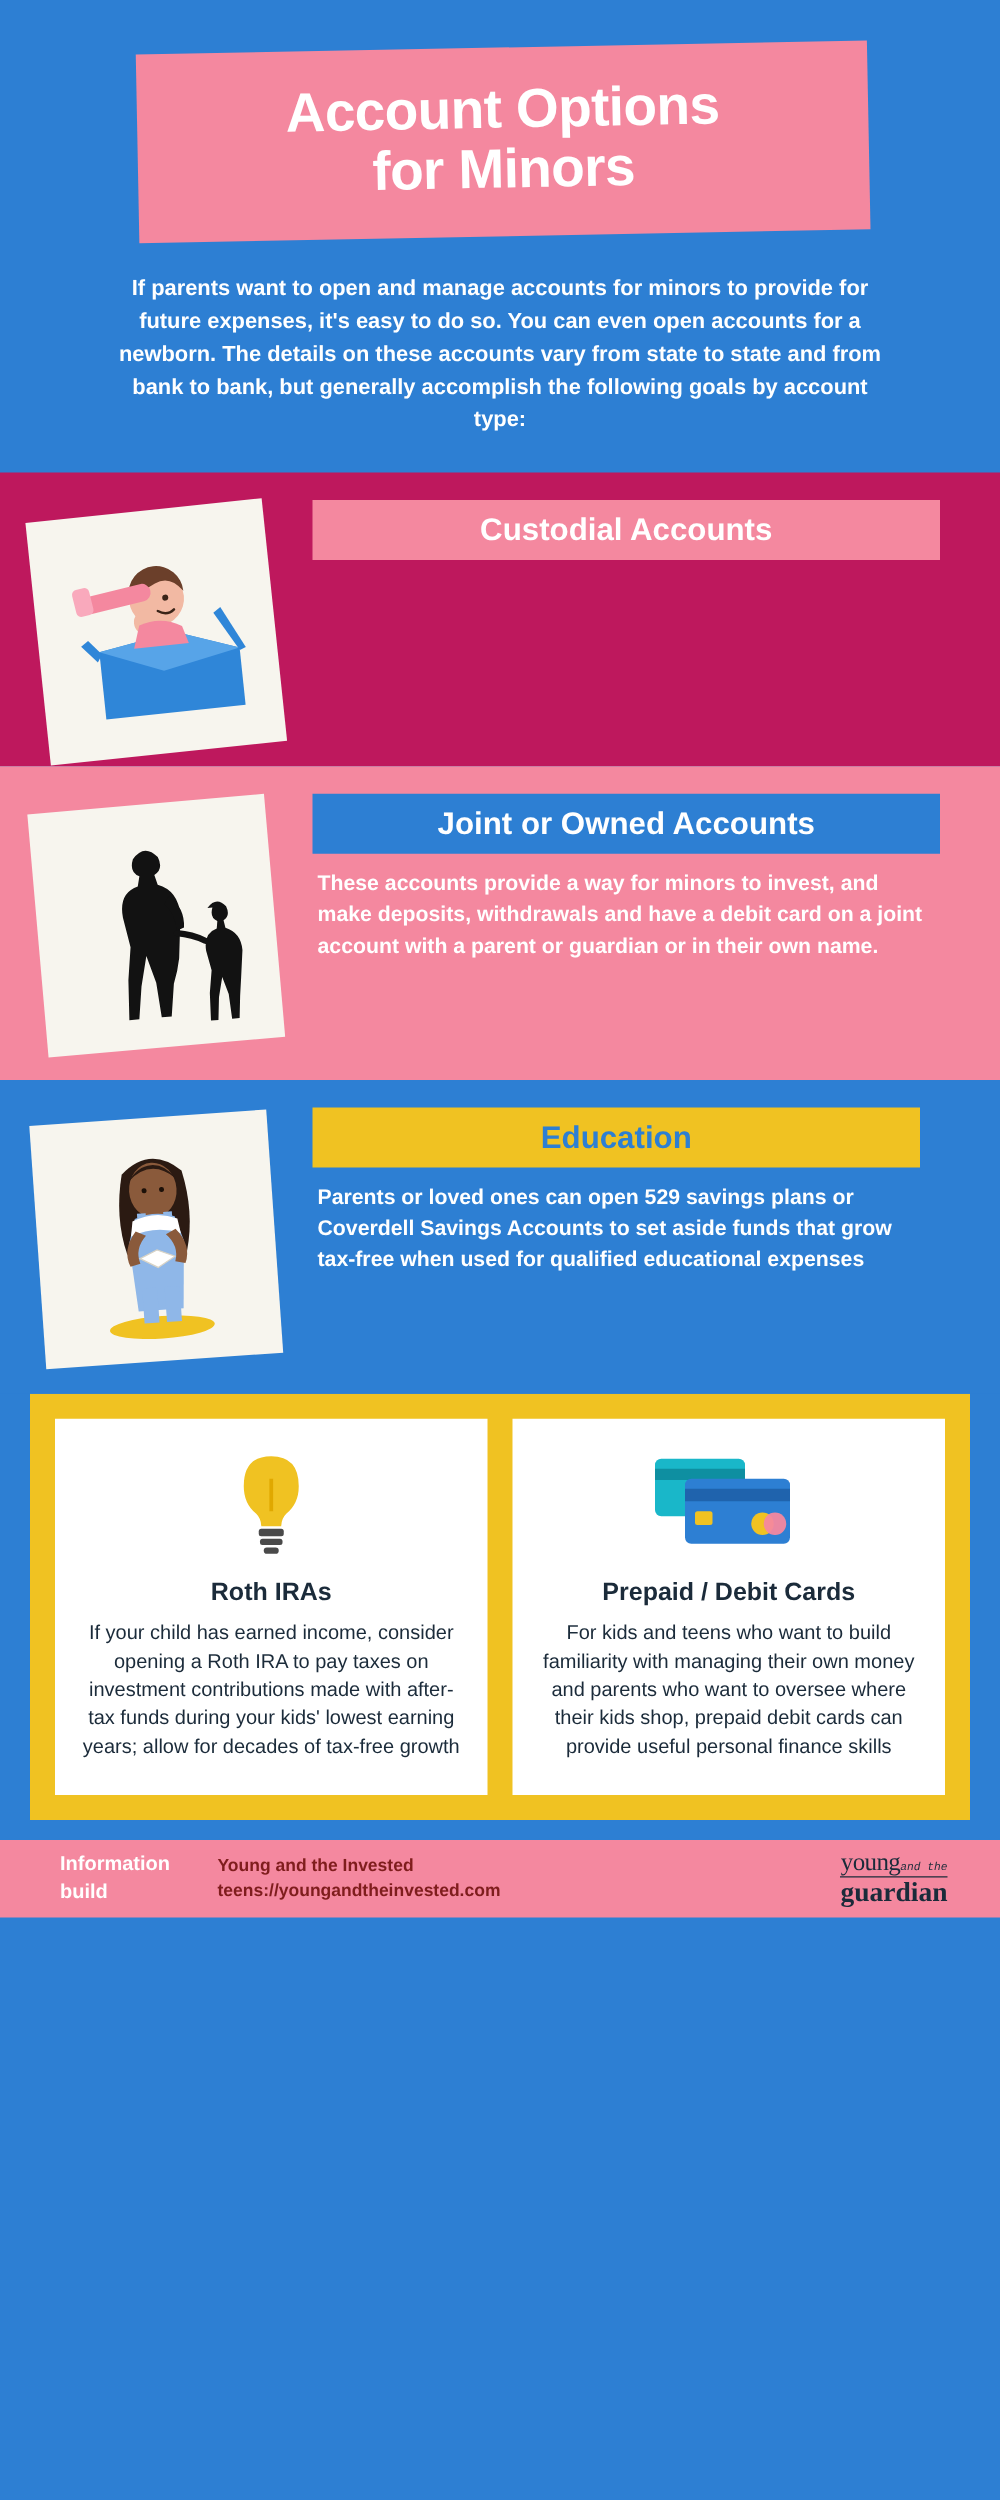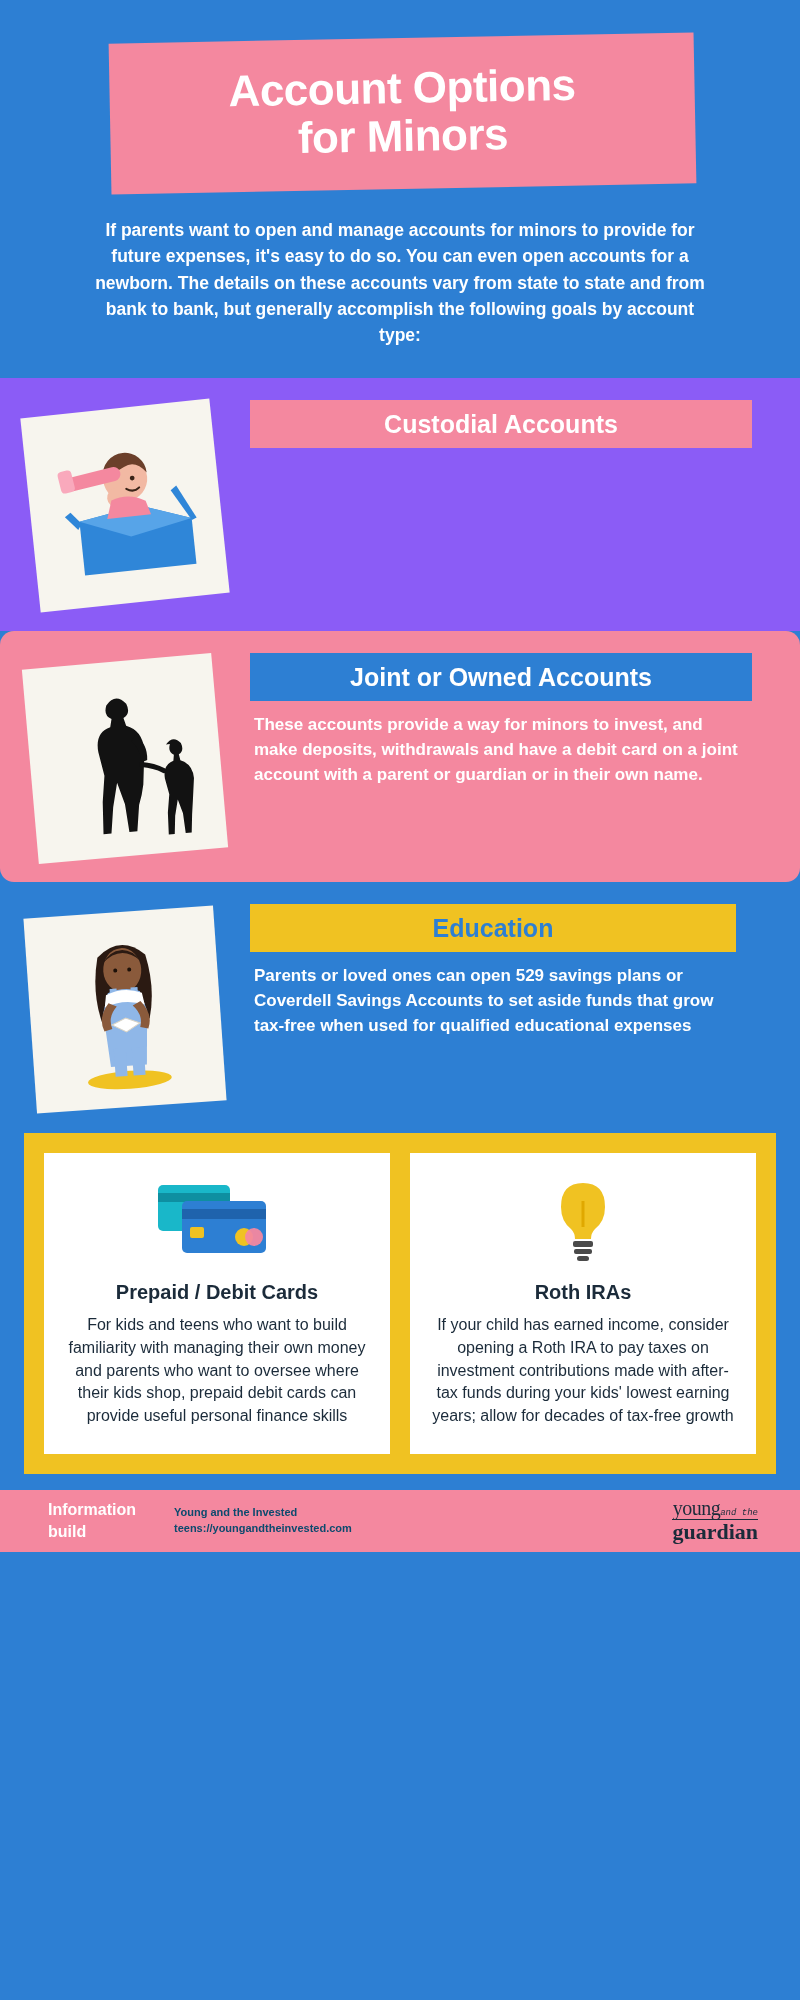--- a/index.html
+++ b/index.html
@@ -31,22 +31,22 @@
     color: #ffffff;
     font-size: 17.5px;
     font-weight: bold;
     line-height: 1.5;
     text-align: center;
     padding: 28px 88px 30px 88px;
   }
 
   
   .section { display: flex; align-items: flex-start; position: relative; }
-  .sec-custodial { background: #8b5cf6; padding: 22px 0 28px 0; justify-content: flex-end; }
-  .sec-joint     { background: #f4889f; padding: 22px 0 26px 0; border-radius: 14px; }
+  .sec-custodial { background: #be185d; padding: 22px 0 10px 0; justify-content: flex-end; }
+  .sec-joint     { background: #f4889f; padding: 22px 0 26px 0; }
   .sec-education { background: #2d7fd3; padding: 22px 16px 26px 0; }
 
   .art-col { width: 250px; flex: 0 0 250px; display: flex; justify-content: center; padding-top: 8px; }
   .text-col { flex: 1; padding-right: 48px; }
 
   .label-box { display: inline-block; padding: 10px 20px; margin-bottom: 12px; width: 100%; }
   .label-box h2 { font-size: 25px; font-weight: bold; text-align: center; color: #fff; line-height: 1.12; }
   .label-yellowtxt { background: #f4889f; }
   .label-bluebox   { background: #2d7fd3; }
   .label-yellowbox { background: #f0c222; }
@@ -90,21 +90,21 @@
 
   
   .footer {
     background: #f4889f;
     height: 62px;
     display: flex; align-items: center;
     padding: 0 24px;
     margin-top: 16px;
   }
   .footer-src { color: #ffffff; font-size: 16px; font-weight: bold; line-height: 1.35; width: 150px; padding-left: 24px;}
-  .footer-mid { color: #0c4a6e; font-size: 11px; font-weight: bold; line-height: 1.4; flex: 1; }
+  .footer-mid { color: #7f1d1d; font-size: 14px; font-weight: bold; line-height: 1.4; flex: 1; }
   .logo { text-align: right; padding-right: 18px; color: #1b2b3a; }
   .logo .l1 { font-family: "Liberation Serif", serif; font-size: 20px; line-height: 0.95; letter-spacing: -0.5px; }
   .logo .l2 { font-family: Liberation Mono, monospace; font-size: 9px; font-style: italic; }
   .logo .l3 { font-family: "Liberation Serif", serif; font-size: 22px; font-weight: bold; border-top: 1.5px solid #1b2b3a; line-height: 1.05; }
 </style>
 </head>
 <body>
 
 <div class="page">
 
@@ -201,51 +201,51 @@
     <div class="text-col">
       <div class="label-box label-yellowbox">
         <h2>Education</h2>
       </div>
       <div class="body-txt">Parents or loved ones can open 529 savings plans or Coverdell Savings Accounts to set aside funds that grow tax-free when used for qualified educational expenses</div>
     </div>
   </div>
 
   <div class="bottom-wrap">
     <div class="bottom-frame">
+
+      <div class="card">
+        <div class="card-icon">
+          <svg width="92" height="92" viewBox="0 0 92 92">
+            <path d="M46 8 q22 0 22 24 q0 14 -10 22 q-4 4 -4 10 h-16 q0 -6 -4 -10 q-10 -8 -10 -22 q0 -24 22 -24 z" fill="#f0c222"></path>
+            <rect x="36" y="66" width="20" height="6" rx="2" fill="#4a4a4a"></rect>
+            <rect x="37" y="74" width="18" height="5" rx="2" fill="#4a4a4a"></rect>
+            <rect x="40" y="81" width="12" height="5" rx="2.5" fill="#4a4a4a"></rect>
+            <path d="M46 26 v26" stroke="#e0a800" stroke-width="3" fill="none"></path>
+          </svg>
+        </div>
+        <h3>Roth IRAs</h3>
+        <p>If your child has earned income, consider opening a Roth IRA to pay taxes on investment contributions made with after-tax funds during your kids' lowest earning years; allow for decades of tax-free growth</p>
+      </div>
 
       <div class="card">
         <div class="card-icon">
           <svg width="130" height="92" viewBox="0 0 130 92">
             <rect x="6" y="10" width="72" height="46" rx="5" fill="#19b7c9"></rect>
             <rect x="6" y="18" width="72" height="9" fill="#0e8fa1"></rect>
             <rect x="30" y="26" width="84" height="52" rx="5" fill="#2d7fd3"></rect>
             <rect x="30" y="34" width="84" height="10" fill="#1f63ad"></rect>
             <rect x="38" y="52" width="14" height="11" rx="2" fill="#f0c222"></rect>
             <circle cx="92" cy="62" r="9" fill="#f0c222"></circle>
             <circle cx="102" cy="62" r="9" fill="#f4889f" opacity="0.95"></circle>
           </svg>
         </div>
         <h3>Prepaid / Debit Cards</h3>
         <p>For kids and teens who want to build familiarity with managing their own money and parents who want to oversee where their kids shop, prepaid debit cards can provide useful personal finance skills</p>
       </div>
 
-      <div class="card">
-        <div class="card-icon">
-          <svg width="92" height="92" viewBox="0 0 92 92">
-            <path d="M46 8 q22 0 22 24 q0 14 -10 22 q-4 4 -4 10 h-16 q0 -6 -4 -10 q-10 -8 -10 -22 q0 -24 22 -24 z" fill="#f0c222"></path>
-            <rect x="36" y="66" width="20" height="6" rx="2" fill="#4a4a4a"></rect>
-            <rect x="37" y="74" width="18" height="5" rx="2" fill="#4a4a4a"></rect>
-            <rect x="40" y="81" width="12" height="5" rx="2.5" fill="#4a4a4a"></rect>
-            <path d="M46 26 v26" stroke="#e0a800" stroke-width="3" fill="none"></path>
-          </svg>
-        </div>
-        <h3>Roth IRAs</h3>
-        <p>If your child has earned income, consider opening a Roth IRA to pay taxes on investment contributions made with after-tax funds during your kids' lowest earning years; allow for decades of tax-free growth</p>
-      </div>
-
     </div>
   </div>
 
   <div class="footer">
     <div class="footer-src">
       <span>Information</span><br>
       <span>build</span>
     </div>
     <div class="footer-mid">
       <span>Young and the Invested</span><br>

